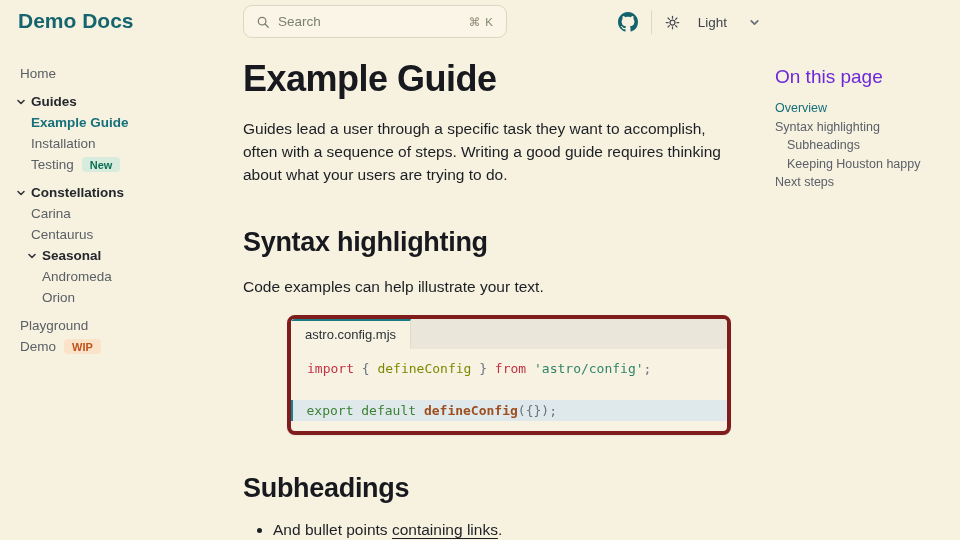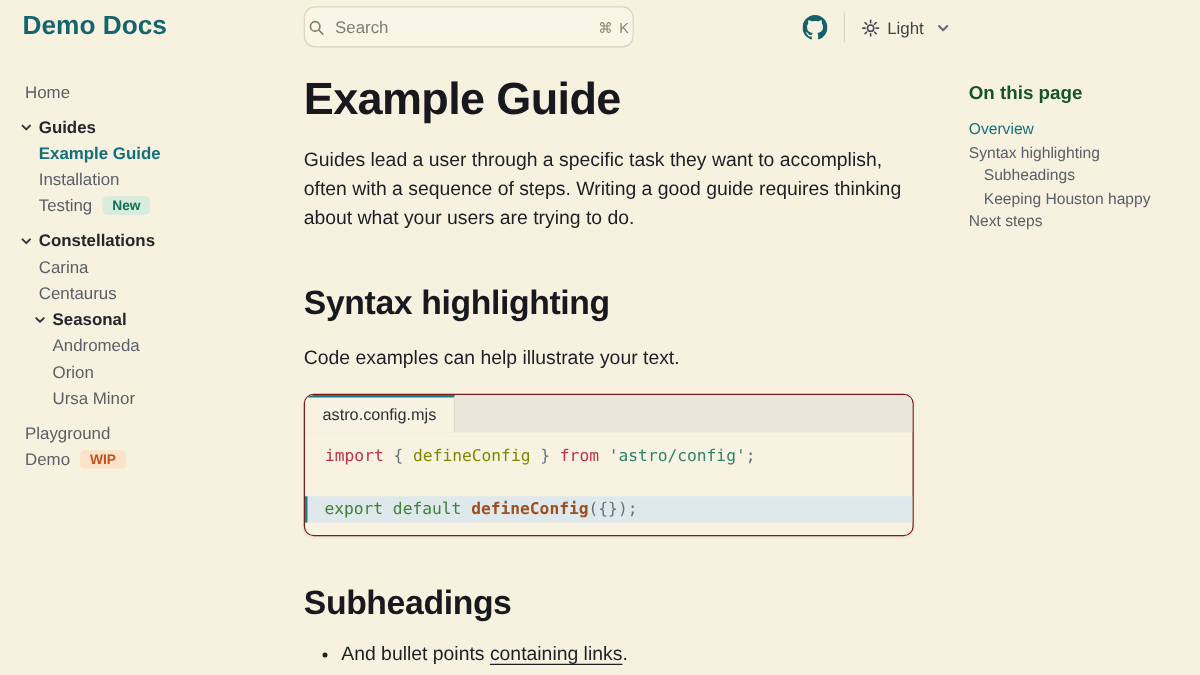--- a/index.html
+++ b/index.html
@@ -13,31 +13,31 @@
 
   
   .header { position:absolute; top:0; left:0; width:780px; height:44px; }
   .brand {
     position:absolute; left:18px; top:9px;
     font-size:21px; font-weight:700; color:#15656e; cursor:pointer;
   }
   .search-bar {
     position:absolute; left:243px; top:5px; width:264px; height:33px;
     background:#faf5e7; border:1px solid #dcd6c2; border-radius:9px;
-    display:flex; align-items:center; padding:0 2px; gap:8px; cursor:pointer;
+    display:flex; align-items:center; padding:0 12px; gap:8px; cursor:pointer;
   }
   .search-placeholder { font-size:13.5px; color:#7b8070; flex:1; }
   .search-kbd { font-size:11.5px; color:#83876f; letter-spacing:1px; }
   .header-right {
     position:absolute; right:20px; top:0; height:44px;
     display:flex; align-items:center; gap:13px;
   }
   .gh-link { display:flex; align-items:center; cursor:pointer; }
   .header-divider { width:1px; height:24px; background:#ddd7c3; }
-  .theme-select { display:flex; align-items:center; gap:6px; cursor:pointer; }
+  .theme-select { display:flex; align-items:center; gap:18px; cursor:pointer; }
   .theme-label { font-size:13.5px; color:#3f444b; }
   .chev { color:#6b7077; display:flex; margin-left:4px; }
 
   
   .sidebar { position:absolute; left:0; top:44px; width:243px; padding-top:19px; }
   .side-item {
     height:21px; display:flex; align-items:center;
     font-size:13.5px; color:#5b6066; cursor:pointer; white-space:nowrap;text-align:right;
   }
   .side-item.lvl0 { padding-left:20px; }
@@ -58,22 +58,22 @@
 
   
   .content { position:absolute; left:243px; top:44px; width:488px; }
   .page-title { font-size:36px; font-weight:700; color:#17191e; letter-spacing:-0.5px; margin-top:14px; }
   .body-p { font-size:15.5px; line-height:23px; color:#1c1f24; margin-top:17px; }
   .h2 { font-size:27px; font-weight:700; color:#17191e; letter-spacing:-0.3px; }
   .h2.s1 { margin-top:41px; }
   .h2.s2 { margin-top:38px; }
 
   .code-frame {
-    margin-top:17px; border:1px solid #7f1d1d; border-radius:8px;
-    overflow:hidden; box-shadow:0 1px 2px rgba(0,0,0,0.06); background:#f7f2e1;
+    margin-top:17px; border:4px solid #7f1d1d; border-radius:8px;
+    overflow:hidden; box-shadow:0 1px 2px rgba(0,0,0,0.06); background:#f7f2e1;margin-left:44px;
   }
   .tab-bar { background:#eae7da; display:flex; }
   .code-tab {
     font-size:13px; color:#2c3138; padding:6px 14px 7px 14px;
     background:#f7f2e1; border-top:2px solid #197c84; border-right:1px solid #e0dccb;
     cursor:pointer;
   }
   .code-area { padding:9px 0 10px 0; font-family:"DejaVu Sans Mono", monospace; font-size:13px; }
   .code-line { height:21px; line-height:21px; padding:0 16px; white-space:pre; }
   .code-line.hl { background:#dfe9eb; border-left:2.5px solid #17818e; padding-left:13.5px; }
@@ -83,21 +83,21 @@
   .tok-str   { color:#2f8469; }
   .tok-green { color:#3e8135; }
   .tok-fn    { color:#9e4e1f; font-weight:700; }
 
   .bullets { margin-top:15px; padding-left:30px; }
   .bullets li { font-size:15.5px; color:#1c1f24; margin-bottom:11px; line-height:21px; }
   .inline-link { color:#1d2025; text-decoration:underline; text-underline-offset:2.5px; cursor:pointer; }
 
   
   .toc { position:absolute; left:775px; top:44px; width:180px; padding-top:22px; }
-  .toc-title { font-size:15px; font-weight:700; color:#14532d; margin-bottom:11px; }
+  .toc-title { font-size:19px; font-weight:400; color:#6d28d9; margin-bottom:11px; }
   .toc-item { font-size:12.5px; color:#5a6068; line-height:18.5px; cursor:pointer; white-space:nowrap; }
   .toc-item.d3 { padding-left:12px; }
   .toc-item.active { color:#15707a; }
 </style>
 </head>
 <body>
 
 <div class="header">
   <div class="brand">Demo Docs</div>
 
@@ -181,23 +181,20 @@
         </svg>
       </span>
       <span>Seasonal</span>
     </div>
     <div class="side-item lvl2">
       <span>Andromeda</span>
     </div>
     <div class="side-item lvl2">
       <span>Orion</span>
     </div>
-    <div class="side-item lvl2">
-      <span>Ursa Minor</span>
-    </div>
     <div class="side-item lvl0 gap">
       <span>Playground</span>
     </div>
     <div class="side-item lvl0">
       <span>Demo</span>
       <span class="badge badge-wip">WIP</span>
     </div>
   </nav>
 
 <main class="content">

